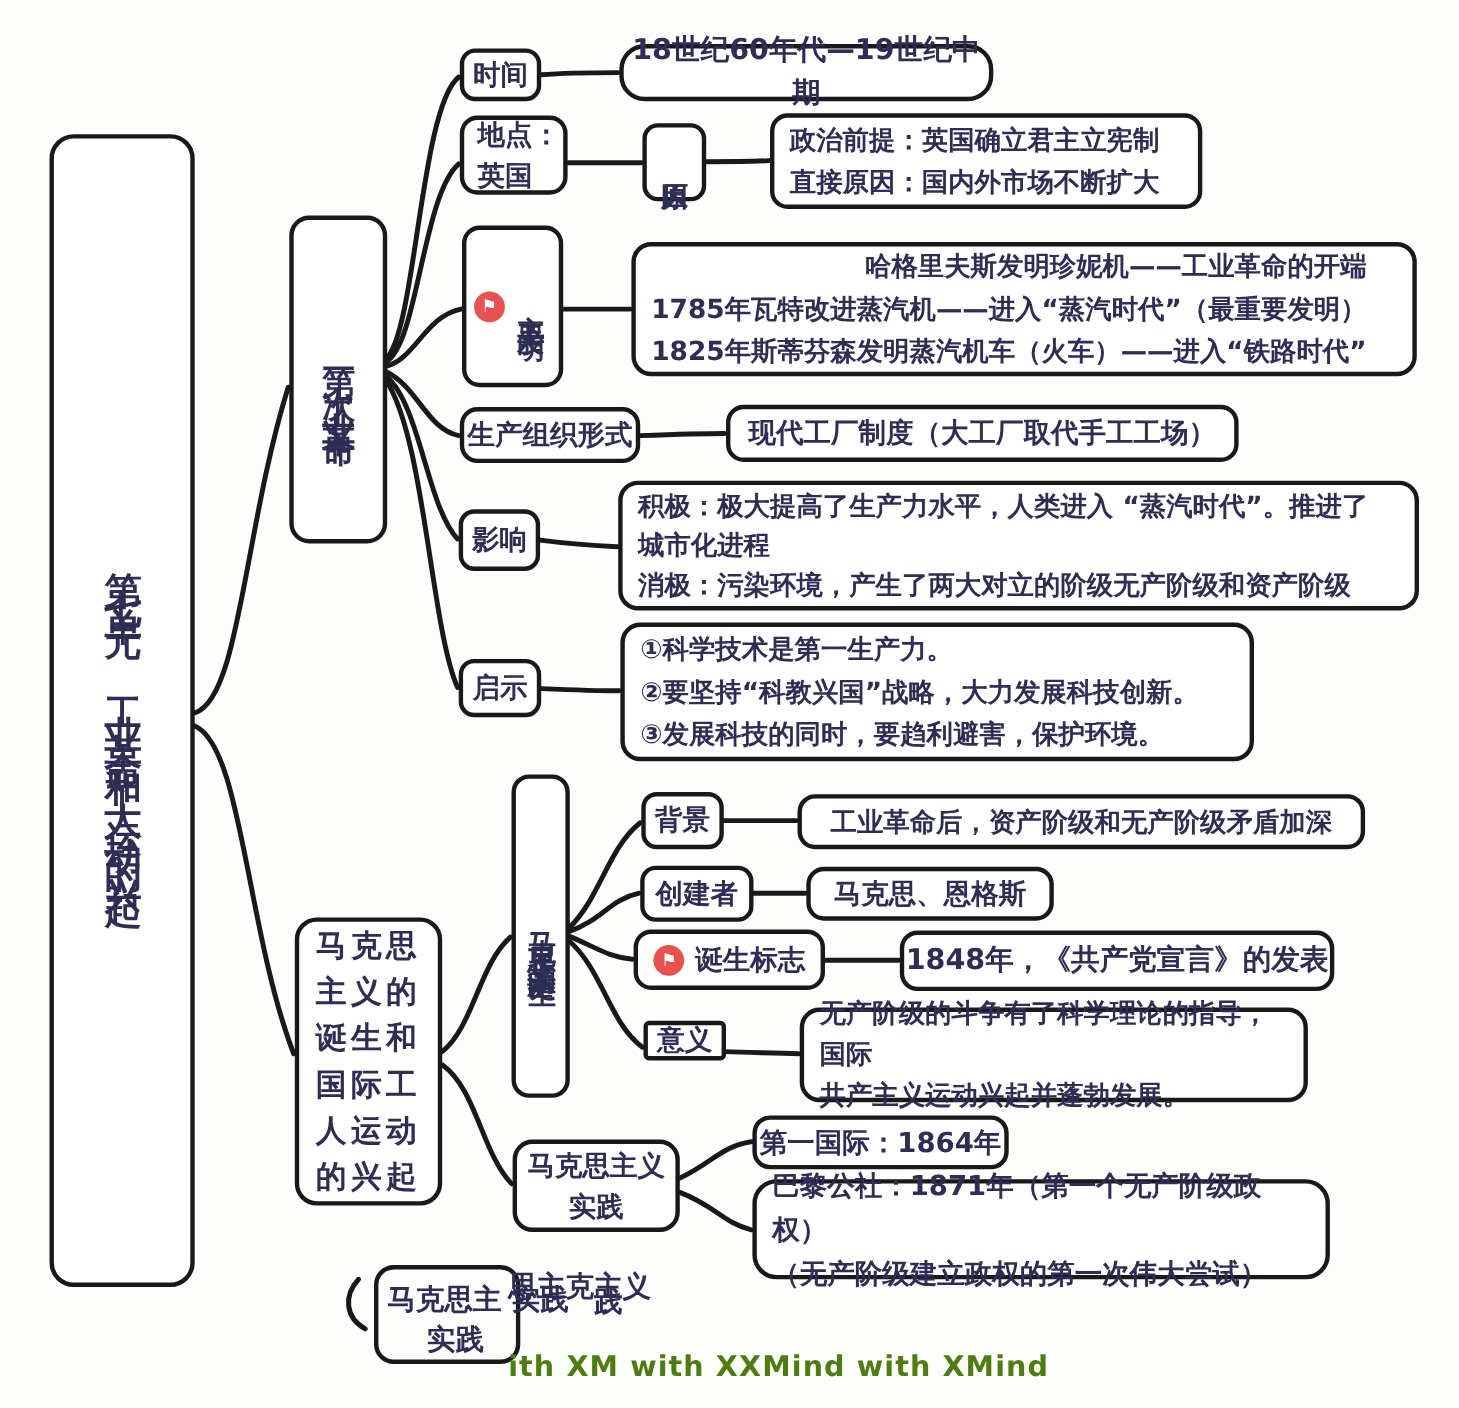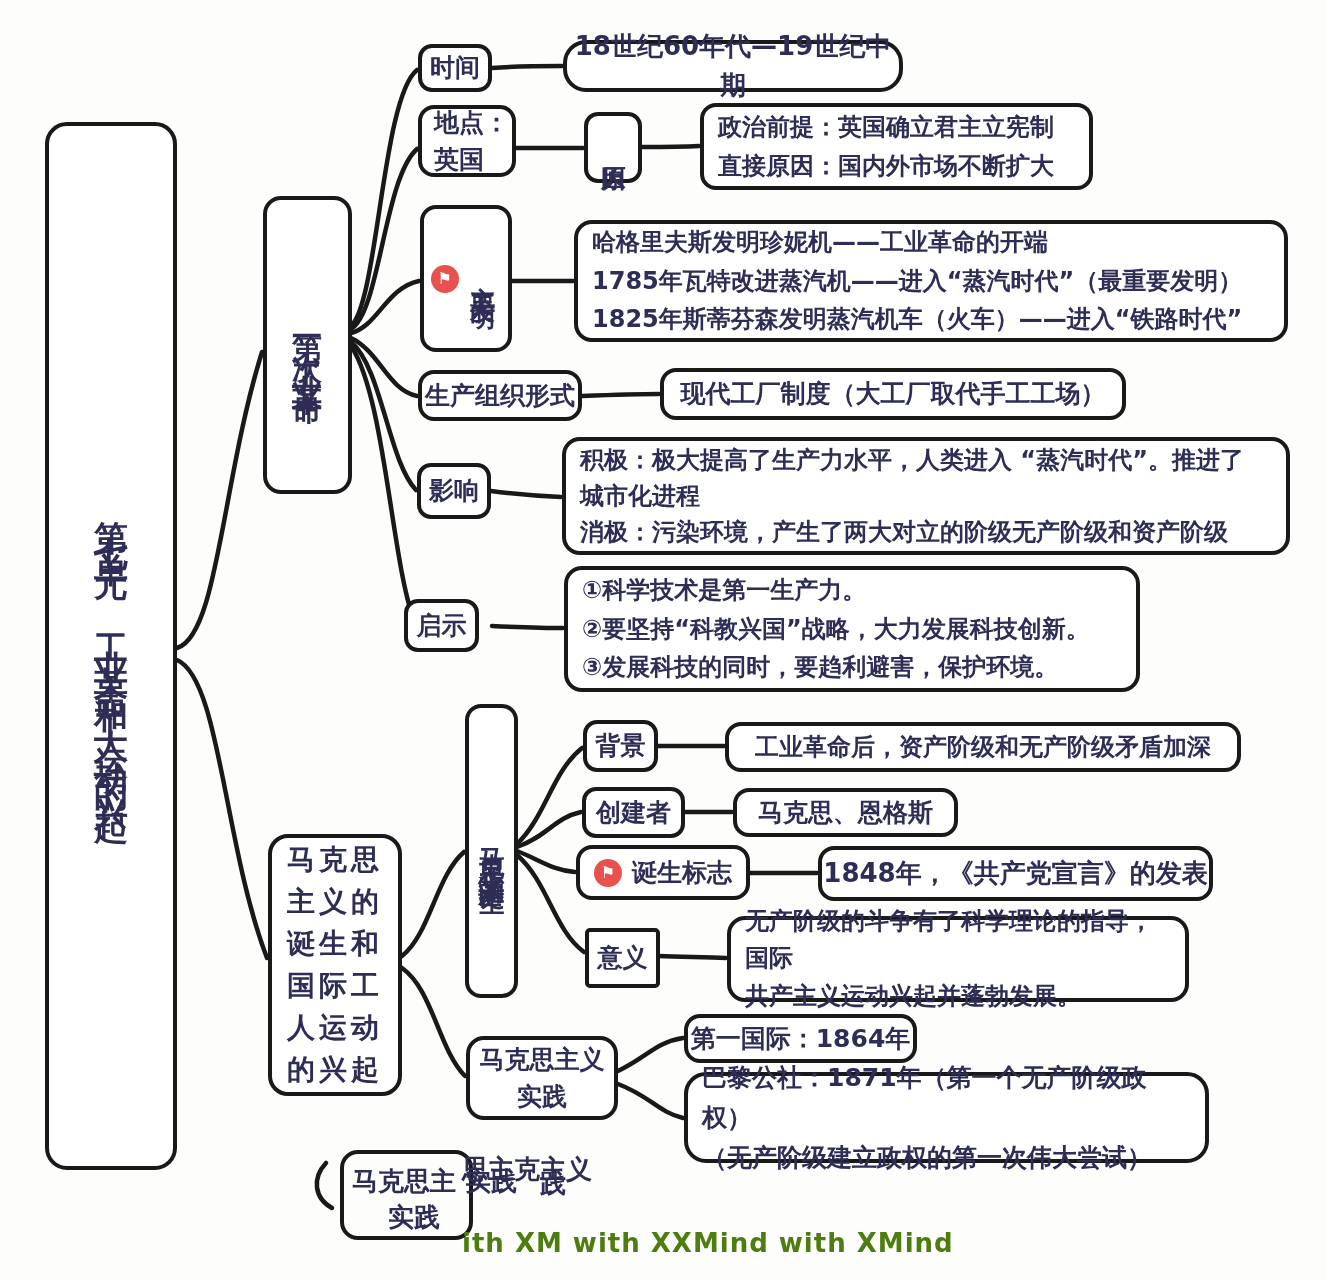--- a/index.html
+++ b/index.html
@@ -74,54 +74,54 @@
   <div class="node left" style="left:418px;top:105px;width:98px;height:72px;font-size:25px;padding-left:12px;border-radius:16px;">地点：
 英国</div>
   <div class="node vtext" style="left:584px;top:112px;width:58px;height:71px;font-size:25px;border-radius:14px;">原因</div>
   <div class="node left" style="left:700px;top:103px;width:393px;height:87px;font-size:24px;padding:4px 14px;line-height:1.6;border-radius:16px;">政治前提：英国确立君主立宪制
 直接原因：国内外市场不断扩大</div>
 
   <div class="node" style="left:420px;top:205px;width:92px;height:147px;font-size:25px;gap:5px;border-radius:16px;">
     <span class="flag">⚑</span>
     <span class="vtext" style="letter-spacing:6px;">主要发明</span>
   </div>
-  <div class="node left bold" style="left:574px;top:220px;width:714px;height:122px;font-size:24px;padding:4px 14px;line-height:1.6;border-radius:18px;">哈格里夫斯发明珍妮机——工业革命的开端
+  <div class="node left bold" style="left:574px;top:220px;width:714px;height:122px;font-size:24px;padding:4px 14px;line-height:1.6;border-radius:18px;text-align:right;">哈格里夫斯发明珍妮机——工业革命的开端
 1785年瓦特改进蒸汽机——进入“蒸汽时代”（最重要发明）
 1825年斯蒂芬森发明蒸汽机车（火车）——进入“铁路时代”</div>
 
   <div class="node" style="left:418px;top:370px;width:164px;height:51px;font-size:25px;border-radius:16px;">生产组织形式</div>
   <div class="node bold" style="left:660px;top:368px;width:466px;height:52px;font-size:25px;border-radius:16px;">现代工厂制度（大工厂取代手工工场）</div>
 
   <div class="node" style="left:417px;top:463px;width:74px;height:56px;font-size:25px;border-radius:14px;">影响</div>
   <div class="node left bold" style="left:562px;top:437px;width:728px;height:118px;font-size:24px;padding:2px 14px;line-height:1.5;border-radius:18px;">积极：极大提高了生产力水平，人类进入 “蒸汽时代”。推进了
 城市化进程
 消极：污染环境，产生了两大对立的阶级无产阶级和资产阶级</div>
 
-  <div class="node" style="left:404px;top:599px;width:75px;height:53px;font-size:25px;border-radius:14px;">启示</div>
+  <div class="node" style="left:417px;top:599px;width:75px;height:53px;font-size:25px;border-radius:14px;">启示</div>
   <div class="node left bold" style="left:564px;top:566px;width:576px;height:126px;font-size:24px;padding:2px 14px;line-height:1.62;border-radius:18px;">①科学技术是第一生产力。
 ②要坚持“科教兴国”战略，大力发展科技创新。
 ③发展科技的同时，要趋利避害，保护环境。</div>
 
   <div class="node" style="left:268px;top:834px;width:134px;height:262px;font-size:28px;font-weight:700;letter-spacing:4px;padding:0 10px;line-height:1.5;border-radius:20px;">马克思主义的诞生和国际工人运动的兴起</div>
 
   <div class="node vtext" style="left:465px;top:704px;width:53px;height:294px;font-size:26px;letter-spacing:6px;font-weight:700;border-radius:16px;">马克思主义的诞生</div>
 
   <div class="node" style="left:583px;top:720px;width:75px;height:52px;font-size:25px;border-radius:14px;">背景</div>
   <div class="node" style="left:725px;top:722px;width:516px;height:50px;font-size:24px;border-radius:16px;">工业革命后，资产阶级和无产阶级矛盾加深</div>
 
   <div class="node" style="left:582px;top:787px;width:103px;height:51px;font-size:25px;border-radius:14px;">创建者</div>
   <div class="node" style="left:733px;top:788px;width:225px;height:49px;font-size:25px;border-radius:16px;">马克思、恩格斯</div>
 
   <div class="node" style="left:576px;top:845px;width:174px;height:55px;font-size:25px;gap:10px;border-radius:16px;">
     <span class="flag">⚑</span>
     <span>诞生标志</span>
   </div>
   <div class="node bold" style="left:818px;top:846px;width:395px;height:55px;font-size:26px;border-radius:16px;">1848年，《共产党宣言》的发表</div>
 
-  <div class="node" style="left:585px;top:928px;width:75px;height:60px;font-size:25px;border-radius:5px;">意义</div>
+  <div class="node" style="left:585px;top:928px;width:75px;height:36px;font-size:25px;border-radius:5px;">意义</div>
   <div class="node left" style="left:727px;top:916px;width:462px;height:86px;font-size:24px;padding:2px 14px;line-height:1.55;border-radius:18px;">无产阶级的斗争有了科学理论的指导，国际
 共产主义运动兴起并蓬勃发展。</div>
 
   <div class="node" style="left:466px;top:1036px;width:152px;height:84px;font-size:25px;line-height:1.5;border-radius:18px;">马克思主义
 实践</div>
 
   <div class="node bold" style="left:684px;top:1014px;width:233px;height:49px;font-size:25px;border-radius:16px;">第一国际：1864年</div>
   <div class="node left bold" style="left:684px;top:1072px;width:525px;height:91px;font-size:25px;padding:2px 14px;line-height:1.6;border-radius:22px;">巴黎公社：1871年（第一个无产阶级政权）
 （无产阶级建立政权的第一次伟大尝试）</div>
 

